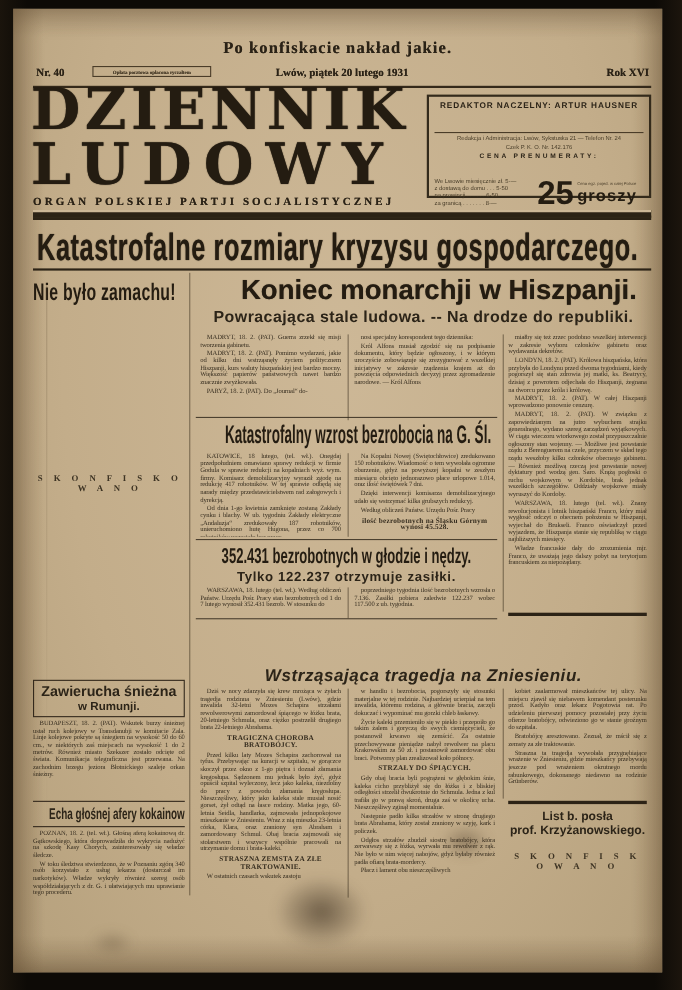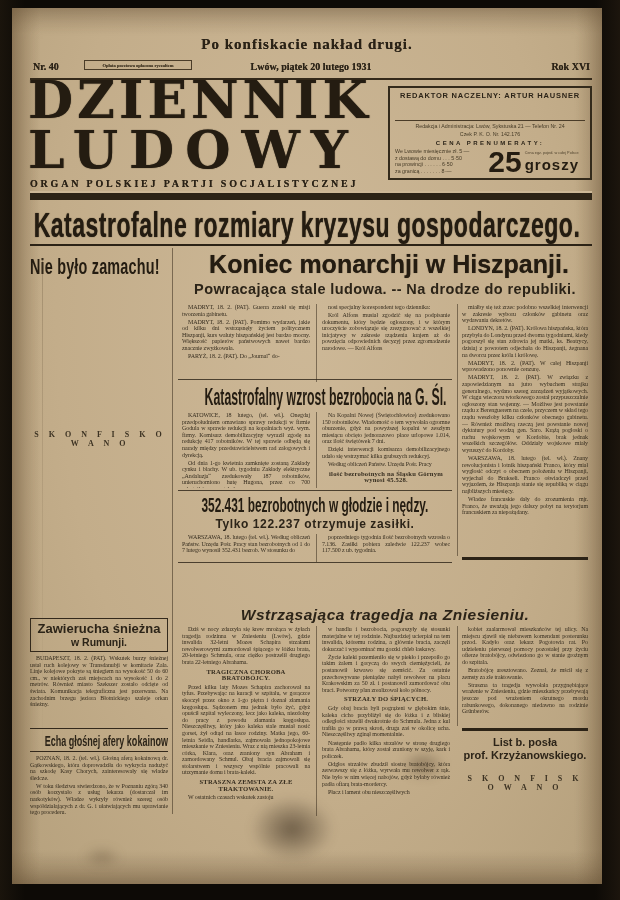--- a/index.html
+++ b/index.html
@@ -47,21 +47,21 @@
            border-bottom:2px solid #2c2316;box-shadow:0 3px 0 -1px #cdb897 inset;}
   .mastbar2{left:18px;top:190px;width:562px;height:2px;background:#2c2316;}
 
   
   .infobox{left:376px;top:78px;width:204px;height:94px;border:2px solid #332a1b;
            padding:3px 5px;box-sizing:border-box;font-family:"Liberation Sans",sans-serif;}
   .ib-editor{font-size:7.5px;font-weight:bold;letter-spacing:.8px;text-align:center;
              border-bottom:1px solid #4a3c28;padding-bottom:20px;}
   .ib-line{font-size:5.3px;text-align:center;margin-top:2px;color:#453a26;}
   .ib-cena{font-size:6px;letter-spacing:2.5px;text-align:center;margin-top:3px;font-weight:bold;}
-  .ib-row{display:flex;margin-top:2px;}
+  .ib-row{display:flex;margin-top:16px;}
   .ib-rates{width:46%;font-size:5.3px;line-height:6.6px;color:#453a26;}
   .ib-price{width:54%;display:flex;align-items:center;justify-content:center;}
   .ib-25{font-size:30px;font-weight:bold;line-height:28px;color:#241c11;}
   .ib-pr-right{margin-left:3px;display:flex;flex-direction:column;align-items:flex-start;}
   .ib-note{font-size:3.8px;color:#50432e;line-height:4.2px;max-width:70px;}
   .ib-groszy{font-size:15px;font-weight:bold;letter-spacing:1px;color:#241c11;}
 
   
   .banner{left:0;top:197px;width:100%;text-align:center;}
   .banner span{display:inline-block;font-family:"Liberation Sans",sans-serif;font-weight:bold;
@@ -96,21 +96,21 @@
   .snowbody{margin-top:3px;height:62px;}
   .cocaine{position:absolute;left:0;top:478px;width:138px;}
   .cocainehead{border-top:1.5px solid #33291c;border-bottom:1.5px solid #33291c;
     padding:2px 0;text-align:center;white-space:nowrap;overflow:hidden;}
   .cocainehead span{display:inline-block;font-family:"Liberation Sans",sans-serif;
     font-weight:bold;font-size:11px;transform:scale(.82,1.3);transform-origin:center;}
   .cocainebody{margin-top:3px;height:64px;}
 
   
   .main{left:166px;top:242px;width:414px;height:566px;}
-  .spainhead{position:absolute;left:4px;top:0;width:414px;text-align:center;
+  .spainhead{position:absolute;left:14px;top:0;width:414px;text-align:center;
     font-family:"Liberation Sans",sans-serif;font-weight:bold;font-size:25px;
     color:#241c11;text-shadow:0 0 .7px rgba(36,28,17,.8);}
   .spainsub{position:absolute;left:0;top:31px;width:414px;text-align:center;
     font-family:"Liberation Sans",sans-serif;font-weight:bold;font-size:14.5px;letter-spacing:.4px;}
   .c1{left:4px;width:128px;}
   .c2{left:144px;width:128px;}
   .c3{left:284px;width:126px;}
   .colblock{position:absolute;}
 
   .silhead{position:absolute;left:0;top:133px;width:274px;text-align:center;white-space:nowrap;}
@@ -139,21 +139,21 @@
   .crease{position:absolute;left:30px;top:250px;width:1px;height:540px;
     background:linear-gradient(rgba(92,74,50,.28),rgba(92,74,50,.05) 70%,transparent);}
 </style>
 </head>
 <body>
 
 <div class="frame"></div>
 
 <div class="paper">
 
-  <div class="abs notice center ink">Po konfiskacie nakład drugi.</div>
+  <div class="abs notice center ink">Po konfiskacie nakład jakie.</div>
   <div class="abs metarow ink">
     <span class="issue">Nr. 40</span>
     <span class="permit">Opłata pocztowa opłacona ryczałtem</span>
     <span class="dateline">Lwów, piątek 20 lutego 1931</span>
     <span class="yearlbl">Rok XVI</span>
   </div>
   <div class="abs metarule"></div>
 
   <div class="abs mast1">DZIENNIK</div>
   <div class="abs mast2">LUDOWY</div>

